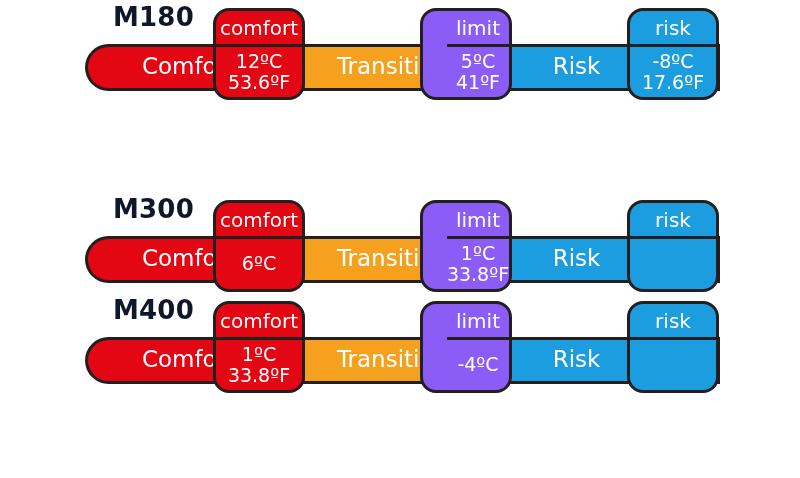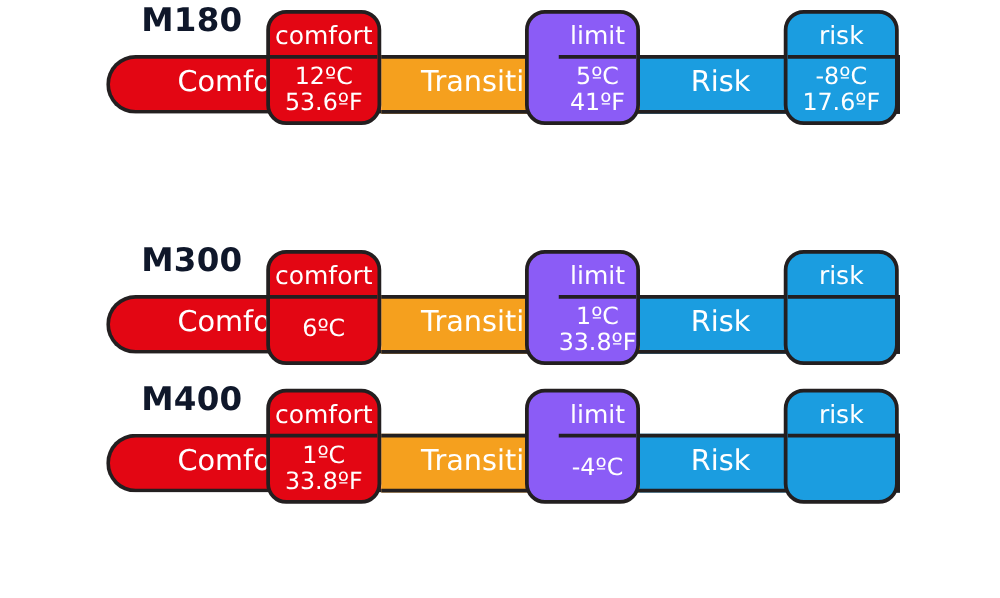--- a/index.html
+++ b/index.html
@@ -219,21 +219,21 @@
         <span class="deg">1ºC</span>
         <span class="deg">33.8ºF</span>
       </div>
     </div>
 
     <div class="marker risk">
       <div class="marker-title">risk</div>
     </div>
   </div>
 
-  <div class="row" style="top:303px;">
+  <div class="row" style="top:293px;">
 
     <div class="model-label">M400</div>
 
     <div class="bar">
       <div class="bar-seg comfort">
         <span class="bar-label">Comfort</span>
       </div>
       <div class="bar-seg transition">
         <span class="bar-label">Transition</span>
       </div>

